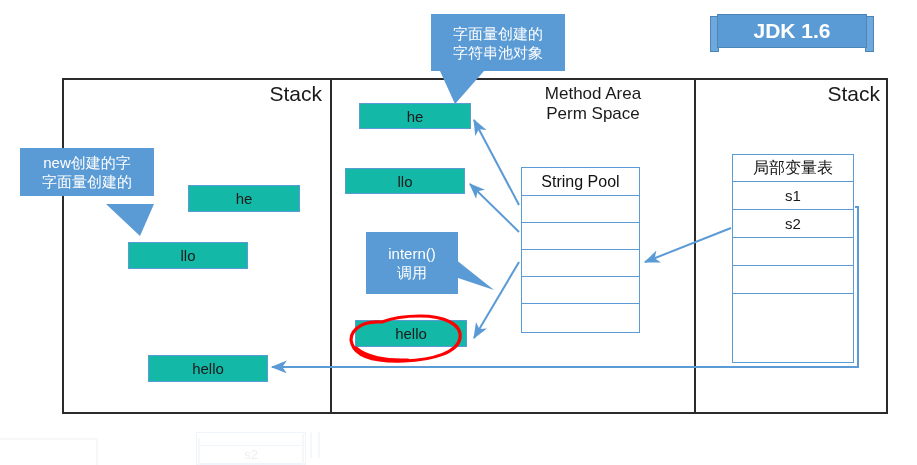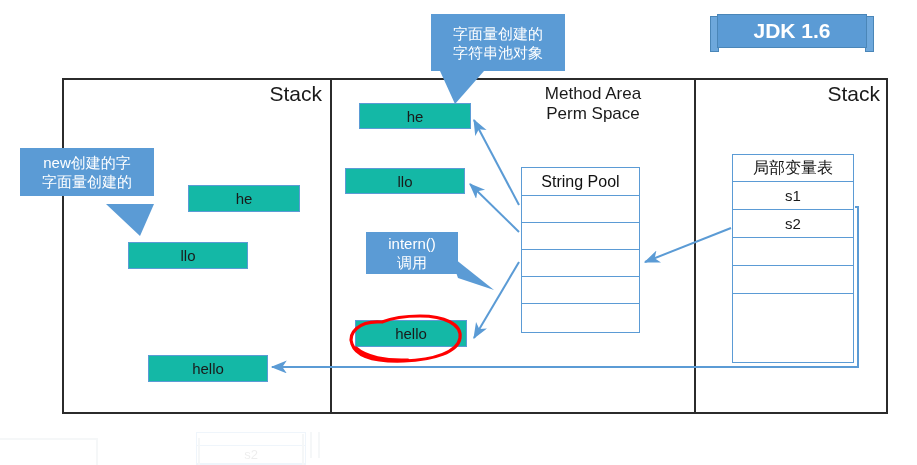--- a/index.html
+++ b/index.html
@@ -105,21 +105,21 @@
   <div class="callout" style="left:20px;top:148px;width:134px;height:48px;">
     <span class="ln">new创建的字</span>
     <span class="ln">字面量创建的</span>
   </div>
 
   <div class="callout" style="left:431px;top:14px;width:134px;height:57px;">
     <span class="ln">字面量创建的</span>
     <span class="ln">字符串池对象</span>
   </div>
 
-  <div class="callout" style="left:366px;top:232px;width:92px;height:42px;">
+  <div class="callout" style="left:366px;top:232px;width:92px;height:62px;">
     <span class="ln">intern()</span>
     <span class="ln">调用</span>
   </div>
 
   <svg id="vec" viewBox="0 0 917 465">
     <defs>
       <marker id="ah" markerWidth="9" markerHeight="9" refX="7.4" refY="3.2" orient="auto" markerUnits="strokeWidth">
         <path d="M0,0 L8,3.2 L0,6.4 L2.2,3.2 z" fill="#5b9bd5"></path>
       </marker>
     </defs>

